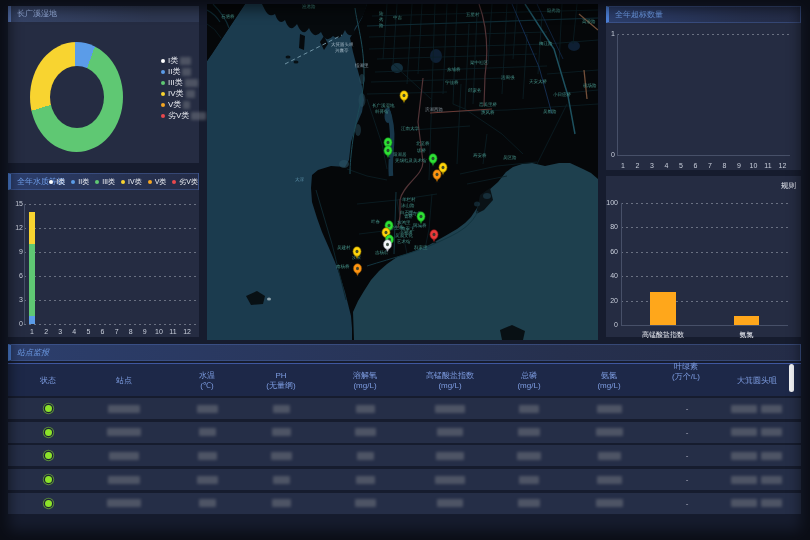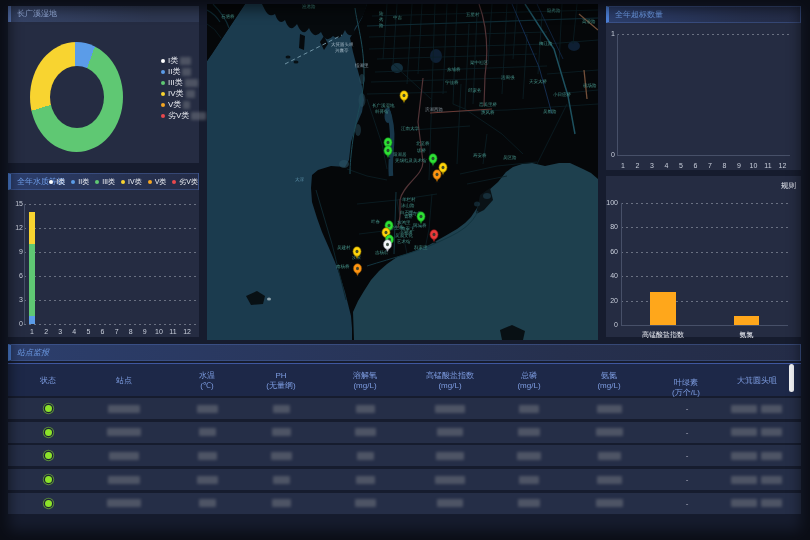--- a/index.html
+++ b/index.html
@@ -380,21 +380,21 @@
   <div class="hdrB" style="height:17px;font-style:italic;">站点监报</div>
   <div id="thead" style="position:absolute;left:0;top:19px;width:793px;height:33px;background:#1d2848;border-top:1px solid #3f57a0;">
         <div style="position: absolute; left: 71px; top: 0px; width: 90px; height: 33px; display: flex; flex-direction: column; justify-content: center; align-items: center; font-size: 8px; color: rgb(125, 156, 224); line-height: 10px; text-align: center;">站点</div>
         <div style="position: absolute; left: -5px; top: 0px; width: 90px; height: 33px; display: flex; flex-direction: column; justify-content: center; align-items: center; font-size: 8px; color: rgb(125, 156, 224); line-height: 10px; text-align: center;">状态</div>
         <div style="position: absolute; left: 154px; top: 0px; width: 90px; height: 33px; display: flex; flex-direction: column; justify-content: center; align-items: center; font-size: 8px; color: rgb(125, 156, 224); line-height: 10px; text-align: center;">水温<br>(℃)</div>
         <div style="position: absolute; left: 228px; top: 0px; width: 90px; height: 33px; display: flex; flex-direction: column; justify-content: center; align-items: center; font-size: 8px; color: rgb(125, 156, 224); line-height: 10px; text-align: center;">PH<br>(无量纲)</div>
         <div style="position: absolute; left: 312px; top: 0px; width: 90px; height: 33px; display: flex; flex-direction: column; justify-content: center; align-items: center; font-size: 8px; color: rgb(125, 156, 224); line-height: 10px; text-align: center;">溶解氧<br>(mg/L)</div>
         <div style="position: absolute; left: 397px; top: 0px; width: 90px; height: 33px; display: flex; flex-direction: column; justify-content: center; align-items: center; font-size: 8px; color: rgb(125, 156, 224); line-height: 10px; text-align: center;">高锰酸盐指数<br>(mg/L)</div>
         <div style="position: absolute; left: 476px; top: 0px; width: 90px; height: 33px; display: flex; flex-direction: column; justify-content: center; align-items: center; font-size: 8px; color: rgb(125, 156, 224); line-height: 10px; text-align: center;">总磷<br>(mg/L)</div>
         <div style="position: absolute; left: 556px; top: 0px; width: 90px; height: 33px; display: flex; flex-direction: column; justify-content: center; align-items: center; font-size: 8px; color: rgb(125, 156, 224); line-height: 10px; text-align: center;">氨氮<br>(mg/L)</div>
-        <div style="position: absolute; left: 633px; top: 0px; width: 90px; height: 15px; display: flex; flex-direction: column; justify-content: center; align-items: center; font-size: 8px; color: rgb(125, 156, 224); line-height: 10px; text-align: center; margin-top: 16px;">叶绿素<br>(万个/L)</div>
+        <div style="position: absolute; left: 633px; top: 0px; width: 90px; height: 15px; display: flex; flex-direction: column; justify-content: center; align-items: center; font-size: 8px; color: rgb(125, 156, 224); line-height: 10px; text-align: center;">叶绿素<br>(万个/L)</div>
         <div style="position: absolute; left: 704px; top: 0px; width: 90px; height: 33px; display: flex; flex-direction: column; justify-content: center; align-items: center; font-size: 8px; color: rgb(125, 156, 224); line-height: 10px; text-align: center;">大箕圆头咀</div>
       </div>
   <div id="rows" style="position:absolute;inset:0;">
         <div style="position: absolute; left: 0px; top: 54px; width: 793px; height: 21px; background: rgb(37, 46, 71);">
           <div style="position: absolute; left: 36.5px; top: 7px; width: 7px; height: 7px; border-radius: 50%; background: rgb(140, 227, 42); box-shadow: rgb(27, 35, 51) 0px 0px 0px 1.2px, rgba(130, 210, 50, 0.55) 0px 0px 0px 2.2px;"></div>
           <div class="blur" style="position: absolute; left: 100px; top: 6.5px; width: 32px; height: 8px;"></div>
           <div class="blur" style="position: absolute; left: 188.5px; top: 6.5px; width: 21px; height: 8px;"></div>
           <div class="blur" style="position: absolute; left: 264.5px; top: 6.5px; width: 17px; height: 8px;"></div>
           <div class="blur" style="position: absolute; left: 347.5px; top: 6.5px; width: 19px; height: 8px;"></div>
           <div class="blur" style="position: absolute; left: 427px; top: 6.5px; width: 30px; height: 8px;"></div>

